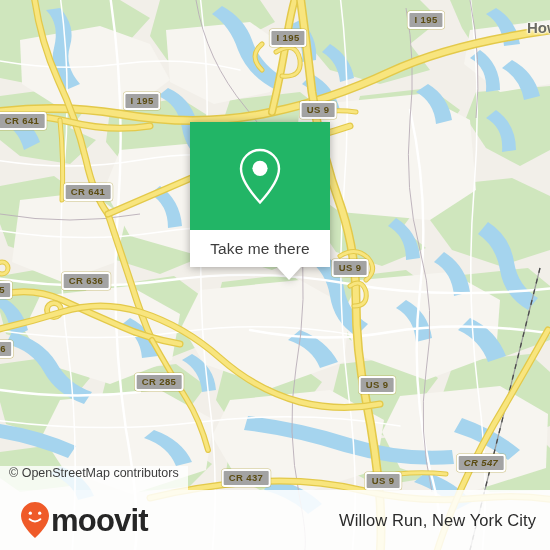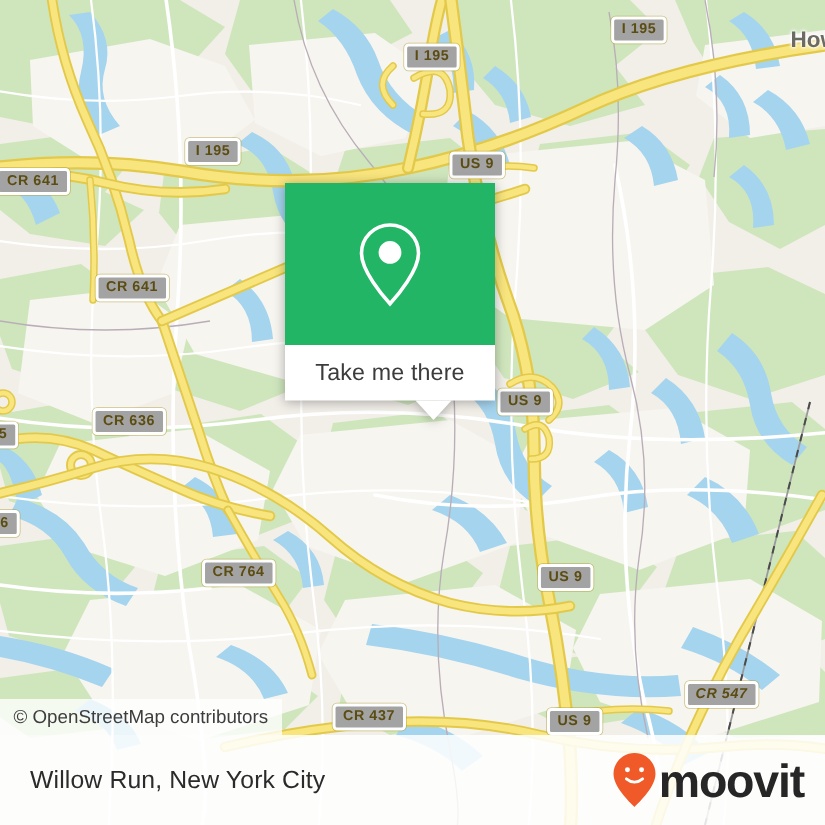--- a/index.html
+++ b/index.html
@@ -91,21 +91,20 @@
   
   #attribution {
     position: absolute;
     left: 0;
     top: 466px;
     height: 24px;
     background: rgba(255,255,255,0.78);
     color: #3d3d3d;
     font-size: 12.5px;
     display: flex;
-    align-items: center;
     padding: 0 9px 0 9px;
     z-index: 25;
     white-space: nowrap;
   }
 
   
   #bottombar {
     position: absolute;
     left: 0; right: 0;
     top: 490px;
@@ -346,21 +345,21 @@
 
     <div class="shield" style="left:288px; top:38px;">I 195</div>
     <div class="shield" style="left:426px; top:20px;">I 195</div>
     <div class="shield" style="left:142px; top:101px;">I 195</div>
     <div class="shield" style="left:318px; top:110px;">US 9</div>
     <div class="shield" style="left:22px;  top:121px;">CR 641</div>
     <div class="shield" style="left:88px;  top:192px;">CR 641</div>
     <div class="shield" style="left:86px;  top:265px;margin-top:16px;">CR 636</div>
     <div class="shield" style="left:350px; top:268px;">US 9</div>
     <div class="shield" style="left:377px; top:385px;">US 9</div>
-    <div class="shield" style="left:159px; top:382px;">CR 764</div>
+    <div class="shield" style="left:159px; top:382px;">CR 285</div>
     <div class="shield" style="left:246px; top:478px;">CR 437</div>
     <div class="shield" style="left:383px; top:481px;">US 9</div>
     <div class="shield" style="left:481px; top:463px;font-style:italic;">CR 547</div>
     <div class="shield" style="left:3px;   top:349px;">6</div>
     <div class="shield" style="left:2px;   top:290px;">5</div>
 
     <div class="placelabel" style="left:527px; top:27px;">Howe</div>
   </div>
 
   <div id="popup">
@@ -374,25 +373,25 @@
       <span>Take me there</span>
     </div>
     <div id="popup-tail"></div>
   </div>
 
   <div id="attribution">
     <span>© OpenStreetMap contributors</span>
   </div>
 
   <div id="bottombar">
-    <div id="bottom-title">Willow Run, New York City</div>
     <div id="moovit-logo">
       <svg width="30" height="38" viewBox="0 0 30 38">
         <path d="M15 1 C7.3 1 1 7.2 1 14.9 C1 23.6 11.5 33.6 15 37 C18.5 33.6 29 23.6 29 14.9 C29 7.2 22.7 1 15 1 Z" fill="#ef5a28"></path>
         <circle cx="10.3" cy="12.2" r="1.65" fill="#ffffff"></circle>
         <circle cx="19.7" cy="12.2" r="1.65" fill="#ffffff"></circle>
         <path d="M9.6 18.2 Q15 22.6 20.4 18.2" fill="none" stroke="#ffffff" stroke-width="1.9" stroke-linecap="round"></path>
       </svg>
       <span id="moovit-wordmark">moovit</span>
     </div>
+    <div id="bottom-title">Willow Run, New York City</div>
   </div>
 
 </div>
 
 </body></html>

